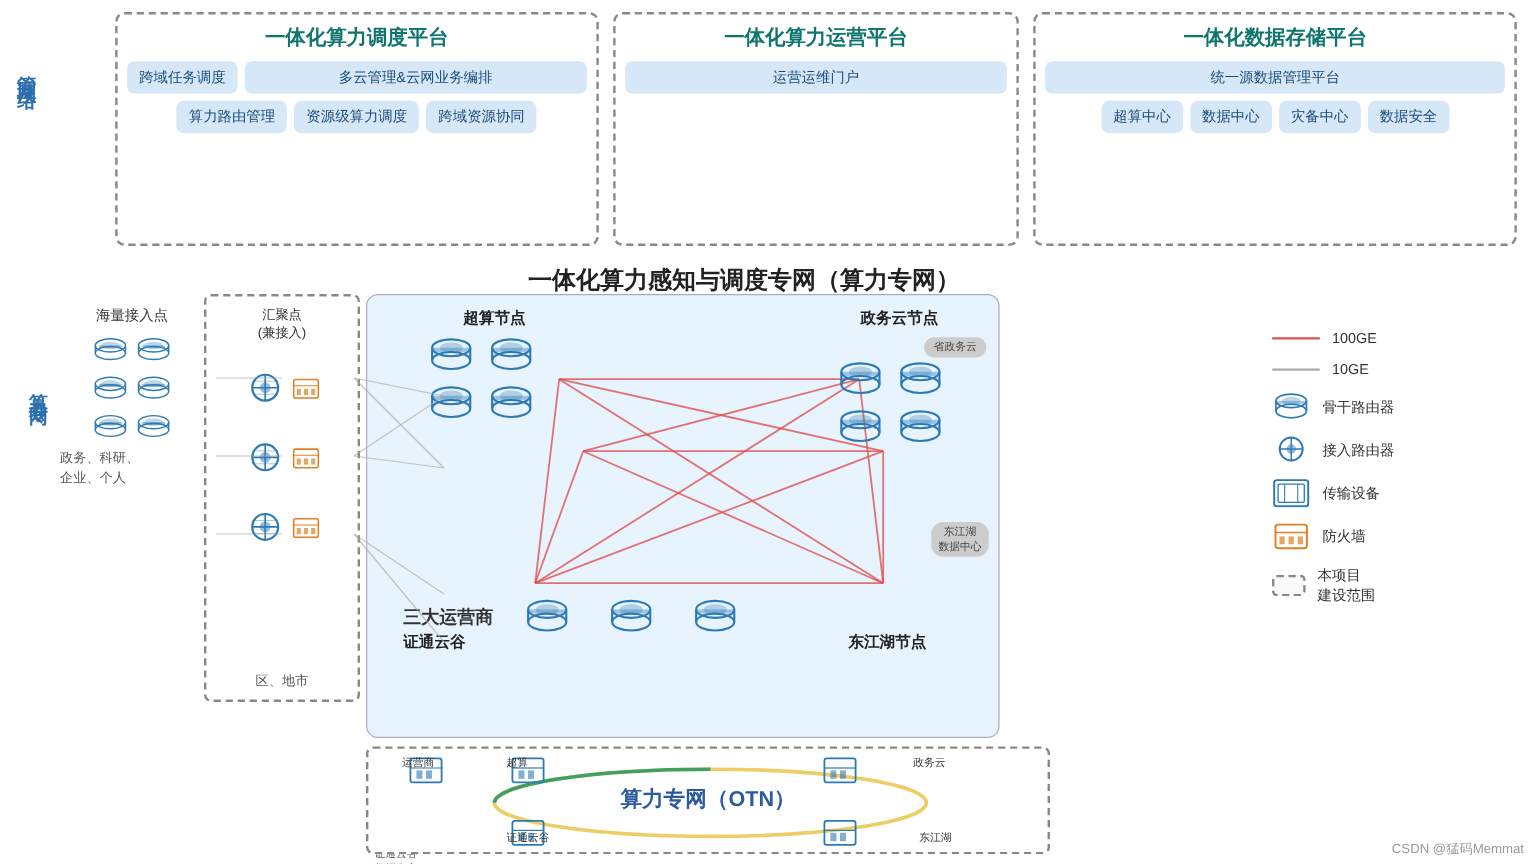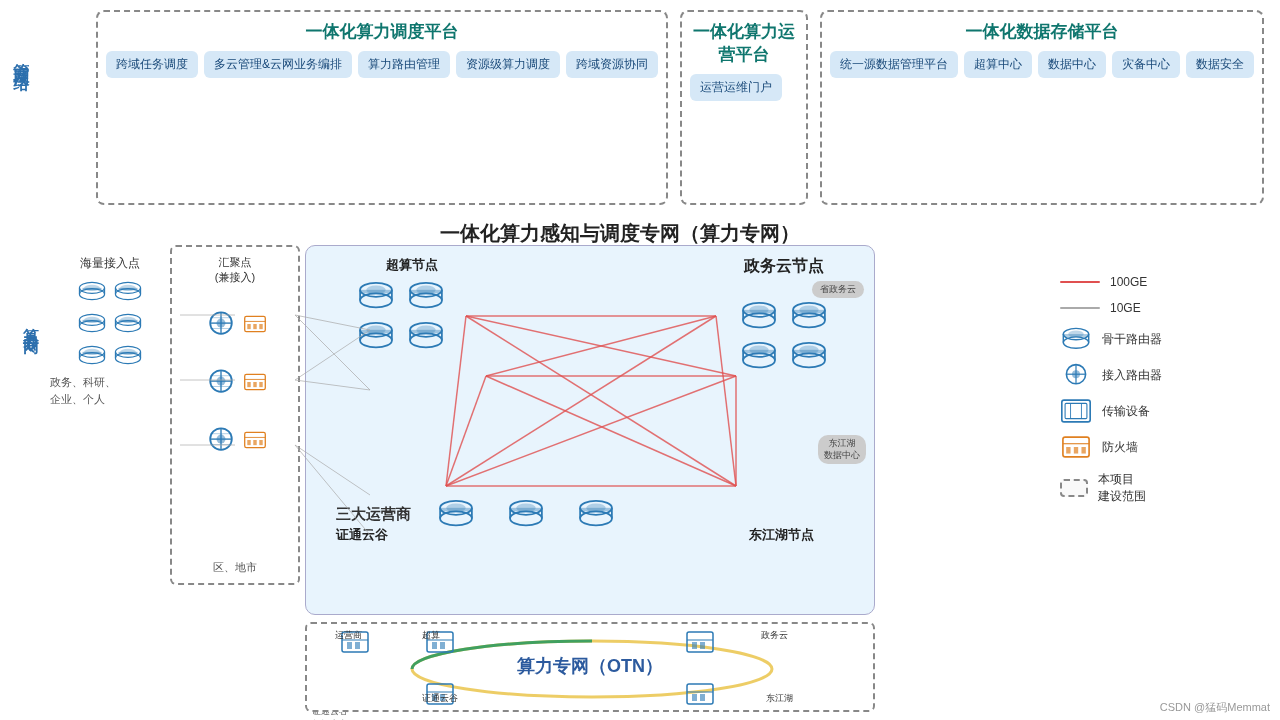--- a/index.html
+++ b/index.html
@@ -50,21 +50,21 @@
     .platform-title {
       text-align: center;
       font-size: 17px;
       font-weight: bold;
       color: #0f766e;
       margin-bottom: 8px;
     }
 
     .platform-content {
       display: flex;
-      flex-direction: row;
+      flex-direction: column;
       gap: 6px;
     }
 
     .platform-row {
       display: flex;
       gap: 6px;
       justify-content: center;
     }
 
     .platform-chip {
@@ -177,21 +177,21 @@
       left: 0;
       right: 0;
       margin-top: 16px;
     }
 
     
     .center-network {
       position: absolute;
       left: 305px;
       top: 30px;
-      width: 570px;
+      width: 528px;
       height: 370px;
       background: #e8f4fd;
       border-radius: 10px;
       border: 1px solid #aac;
     }
 
     
     .otn-box {
       position: absolute;
       left: 305px;
@@ -525,21 +525,21 @@
       <svg width="40" height="30" viewBox="0 0 44 34">
         <ellipse cx="22" cy="10" rx="18" ry="8" fill="none" stroke="#2c7ab5" stroke-width="2"></ellipse>
         <ellipse cx="22" cy="10" rx="11" ry="5" fill="#2c7ab5" opacity="0.3"></ellipse>
         <rect x="4" y="10" width="36" height="4" fill="#2c7ab5" opacity="0.4"></rect>
         <ellipse cx="22" cy="22" rx="18" ry="8" fill="none" stroke="#2c7ab5" stroke-width="2"></ellipse>
         <line x1="4" y1="10" x2="4" y2="22" stroke="#2c7ab5" stroke-width="2"></line>
         <line x1="40" y1="10" x2="40" y2="22" stroke="#2c7ab5" stroke-width="2"></line>
       </svg>
     </div>
 
-    <div style="position:absolute; top:10px; right:50px; font-size:16px; font-weight:bold; color:#222;">政务云节点</div>
+    <div style="position:absolute; top:10px; right:50px; font-size:13px; font-weight:bold; color:#222;">政务云节点</div>
 
     <div style="position:absolute; top:35px; right:10px; background:#ccc; border-radius:10px; padding:2px 8px; font-size:9px; color:#444;">省政务云</div>
 
     <div style="position:absolute; top:55px; right:45px; display:grid; grid-template-columns:1fr 1fr; gap:10px;">
       <svg width="40" height="30" viewBox="0 0 44 34">
         <ellipse cx="22" cy="10" rx="18" ry="8" fill="none" stroke="#2c7ab5" stroke-width="2"></ellipse>
         <ellipse cx="22" cy="10" rx="11" ry="5" fill="#2c7ab5" opacity="0.3"></ellipse>
         <rect x="4" y="10" width="36" height="4" fill="#2c7ab5" opacity="0.4"></rect>
         <ellipse cx="22" cy="22" rx="18" ry="8" fill="none" stroke="#2c7ab5" stroke-width="2"></ellipse>
         <line x1="4" y1="10" x2="4" y2="22" stroke="#2c7ab5" stroke-width="2"></line>

